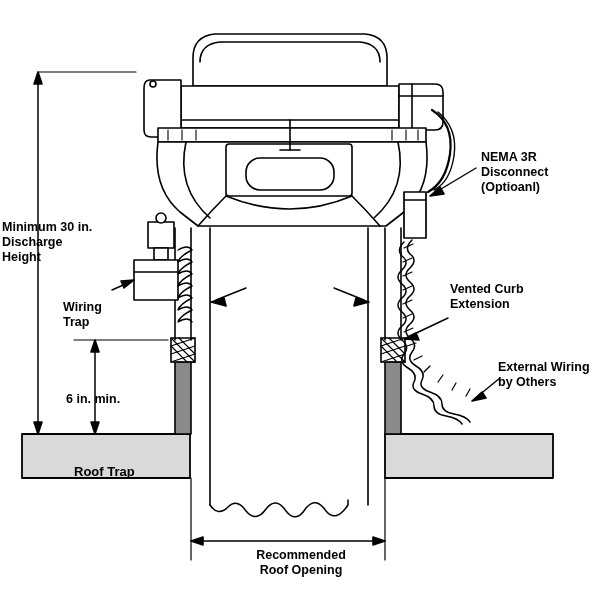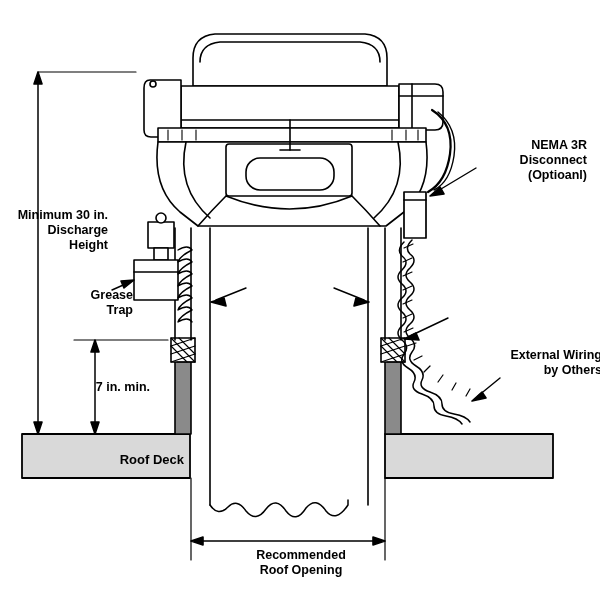--- a/index.html
+++ b/index.html
@@ -23,21 +23,21 @@
   .lbl {
     position: absolute;
     font-family: "Liberation Sans", sans-serif;
     font-size: 12.5px;
     font-weight: bold;
     color: #000000;
     line-height: 1.18;
     white-space: pre-line;
   }
   .lbl.center { text-align: center; }
-  .lbl.left   { text-align: right; }
+  .lbl.left   { text-align: left; margin-top: 12px; }
 </style>
 </head>
 <body>
 
 <div id="stage">
 
   <svg width="600" height="600" viewBox="0 0 600 600">
     <g fill="none" stroke="#000" stroke-width="1.6" stroke-linejoin="round" stroke-linecap="round">
 
       <rect x="22" y="434" width="168" height="44" fill="#d9d9d9" stroke="#000" stroke-width="1.8"></rect>
@@ -182,32 +182,34 @@
       <line x1="500" y1="378" x2="478" y2="396" stroke-width="1.4"></line>
       <path d="M472 401 l10 -9 l4 6 z" fill="#000"></path>
 
     </g>
   </svg>
 
   <div class="lbl left" style="left:2px; top:208px; width:106px;">Minimum 30 in.
 Discharge
 Height</div>
 
-  <div class="lbl left" style="left:63px; top:288px; width:70px;">Grease
+  <div class="lbl left" style="left:63px; top:288px; width:70px;">Wiring
 Trap</div>
 
-  <div class="lbl left" style="left:66px; top:380px; width:84px;">7 in. min.</div>
-
-  <div class="lbl left" style="left:74px; top:452px; width:110px; font-size:13px;">Roof Deck</div>
+  <div class="lbl left" style="left:66px; top:380px; width:84px;">6 in. min.</div>
+
+  <div class="lbl left" style="left:74px; top:452px; width:110px; font-size:13px;">Roof Trap</div>
 
 
   <div class="lbl center" style="left:241px; top:548px; width:120px;">Recommended
 Roof Opening</div>
 
   <div class="lbl left" style="left:481px; top:138px; width:106px;">NEMA 3R
 Disconnect
 (Optioanl)</div>
 
+  <div class="lbl left" style="left:450px; top:270px; width:106px;">Vented Curb
+Extension</div>
 
   <div class="lbl left" style="left:498px; top:348px; width:104px;">External Wiring
 by Others</div>
 
 </div>
 
 </body></html>

